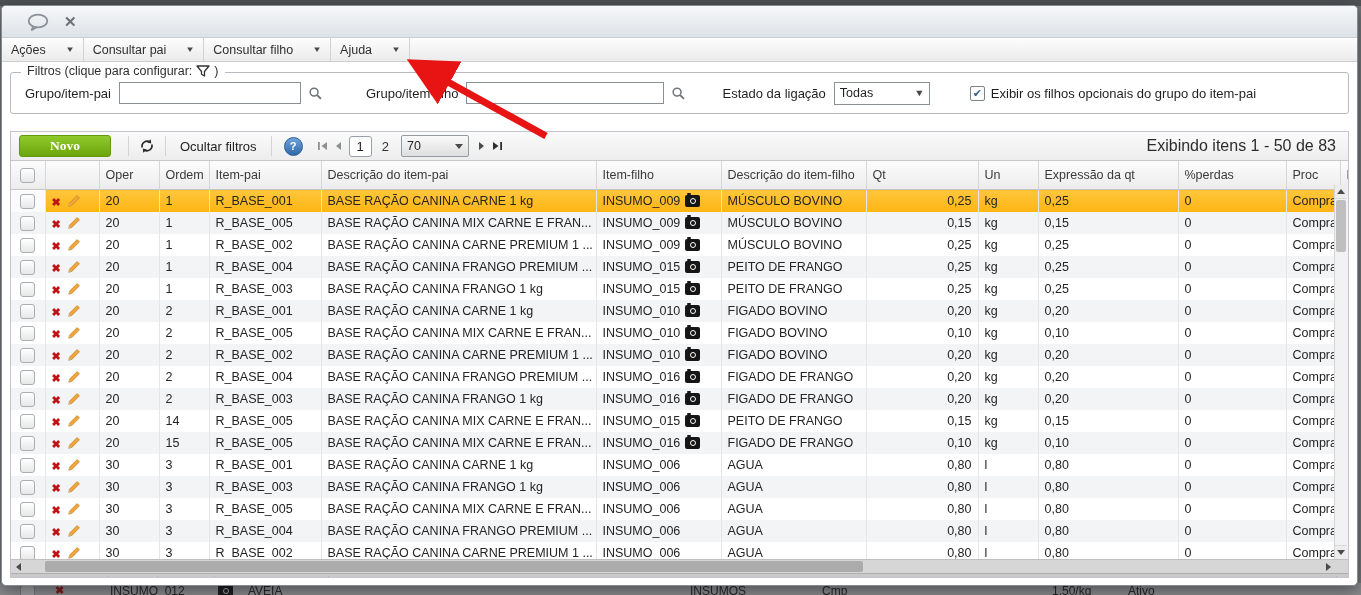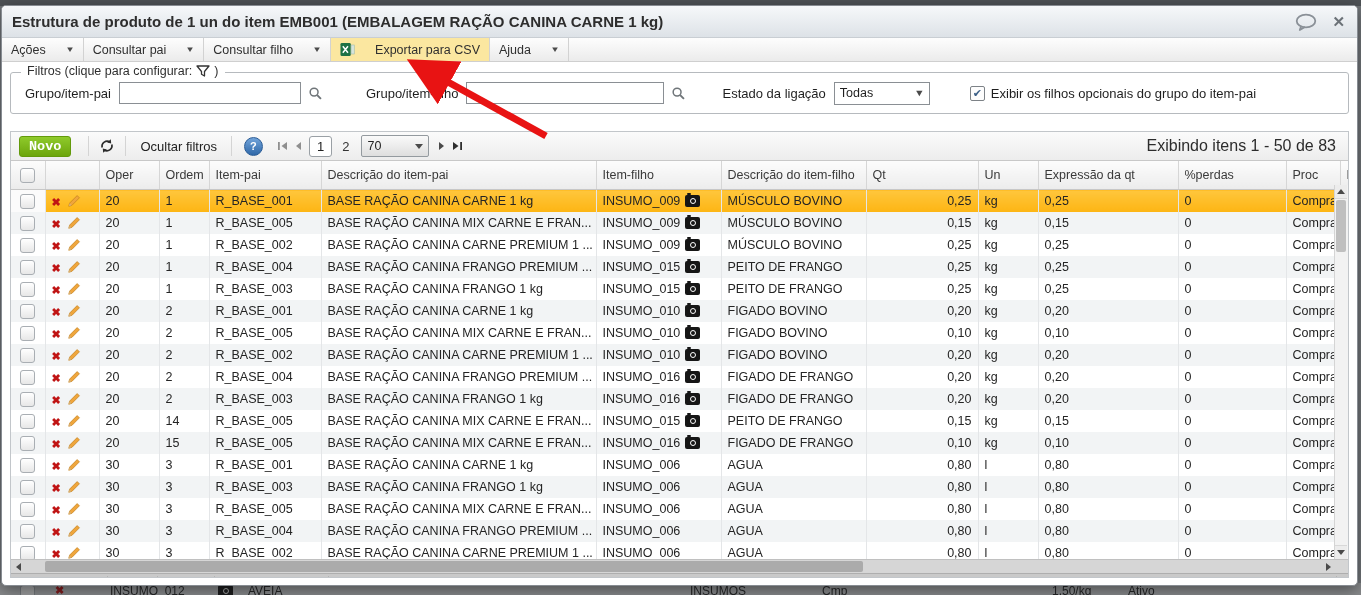--- a/index.html
+++ b/index.html
@@ -40,22 +40,22 @@
   .fake-select .caret{font-size:9px}
   .cbx{width:13px;height:13px;border:1px solid #7d8287;border-radius:2px;background:#fdfdfd;display:inline-flex;
     align-items:center;justify-content:center;font-size:11px;color:#3b5f87;margin-right:6px;cursor:pointer}
   .chk-wrap{display:flex;align-items:center;margin-left:40px}
   .gap1{margin-left:36px}.gap2{margin-left:29px}
   
   .grid-box{position:absolute;left:8px;top:125px;width:1337px;bottom:7px;border:1px solid #c2c6ca;background:#fff;overflow:hidden}
   .gtoolbar{height:28px;display:flex;align-items:center;background:linear-gradient(#fbfbfb,#ededed);
     border-bottom:1px solid #c8c8c8;padding:0 8px;font-size:13px;color:#222}
   .btn-novo{background:linear-gradient(#8fca2b,#6ca50c);border:1px solid #639a0b;border-radius:3px;color:#fff;
-    font-weight:bold;font-size:13.5px;padding:2px 9px;cursor:pointer;margin-right:9px;
-    font-family:Liberation Mono, monospace}
+    font-weight:bold;font-size:13.5px;padding:2px 30px;cursor:pointer;margin-right:9px;
+    font-family:Liberation Serif, serif}
   .tsep{width:1px;height:20px;background:#d4d4d4;margin:0 8px}
   .ico-btn{display:flex;align-items:center;cursor:pointer;padding:0 2px}
   .btn-flat{padding:0 6px;cursor:pointer;color:#222}
   .help-circle{width:17px;height:17px;border-radius:50%;background:linear-gradient(#71a3da,#2f68a8);
     border:1px solid #2a5c96;color:#fff;font-weight:bold;font-size:11px;display:flex;align-items:center;
     justify-content:center;cursor:pointer;margin:0 10px 0 4px}
   .pg-ico{display:flex;align-items:center;padding:0 4px;cursor:pointer}
   .pg-current{border:1px solid #9aa0a5;border-radius:3px;background:#fff;padding:0 7px;height:19px;line-height:19px;margin:0 4px;cursor:default}
   .pg-num{margin:0 6px;color:#333;cursor:pointer}
   .pg-size{width:56px;height:20px;border:1px solid #949a9f;border-radius:2px;background:linear-gradient(#fafafa,#dedede);
@@ -123,21 +123,20 @@
     <span style="left:822px">Cmp</span>
     <span style="left:1052px">1,50/kg</span>
     <span style="left:1128px">Ativo</span>
   </div>
   <div class="backdrop-shade"></div>
 </div>
 
 <div class="dialog">
 
   <div class="titlebar">
-    <div class="title">Estrutura de produto de 1 un do item EMB001 (EMBALAGEM RAÇÃO CANINA CARNE 1 kg)</div>
     <div class="tb-ico">
       <svg width="24" height="18" viewBox="0 0 24 18">
           <ellipse cx="12" cy="8" rx="9.3" ry="6.4" fill="none" stroke="#8a9097" stroke-width="1.8"></ellipse>
           <path d="M7 13.5L5.8 17l5.2-3" fill="none" stroke="#8a9097" stroke-width="1.8" stroke-linejoin="round"></path>
         </svg>
     </div>
     <div class="tb-ico close-x">✕</div>
   </div>
 
   <div class="menubar">
@@ -145,30 +144,20 @@
       <span>Ações</span>
         <span class="caret">▼</span>
     </div>
     <div class="menu-item">
       <span>Consultar pai</span>
         <span class="caret">▼</span>
     </div>
     <div class="menu-item">
       <span>Consultar filho</span>
         <span class="caret">▼</span>
-    </div>
-    <div class="menu-item csv">
-      <span style="display:flex">
-        <svg width="15" height="15" viewBox="0 0 16 16">
-            <rect x="0.5" y="1" width="11" height="14" rx="1.5" fill="#1e7145"></rect>
-            <path d="M3 4.5l5.5 7M8.5 4.5l-5.5 7" stroke="#fff" stroke-width="1.6"></path>
-            <rect x="11.8" y="3.2" width="3.4" height="9.6" fill="#d7e6dd" stroke="#9db7a8" stroke-width="0.6"></rect>
-          </svg>
-      </span>
-      <span>Exportar para CSV</span>
     </div>
     <div class="menu-item">
       <span>Ajuda</span>
         <span class="caret">▼</span>
     </div>
   </div>
 
   <div class="filters">
     <div class="filters-legend">
       <span>Filtros (clique para configurar:</span>

